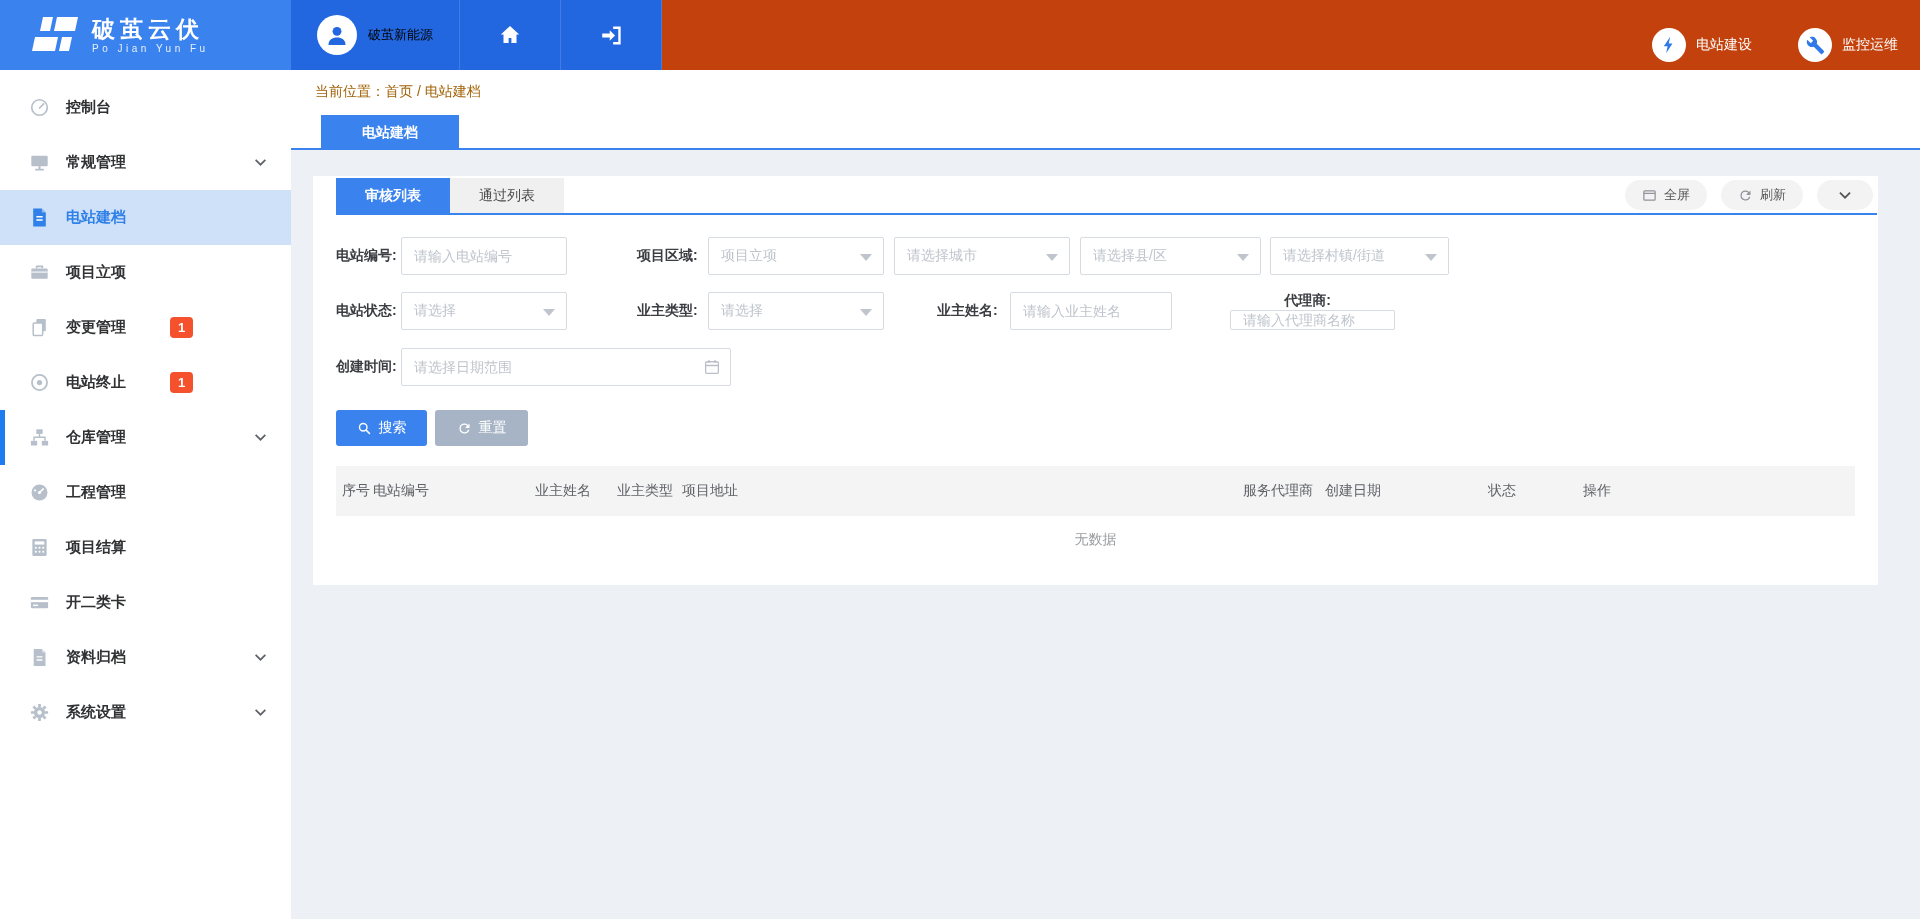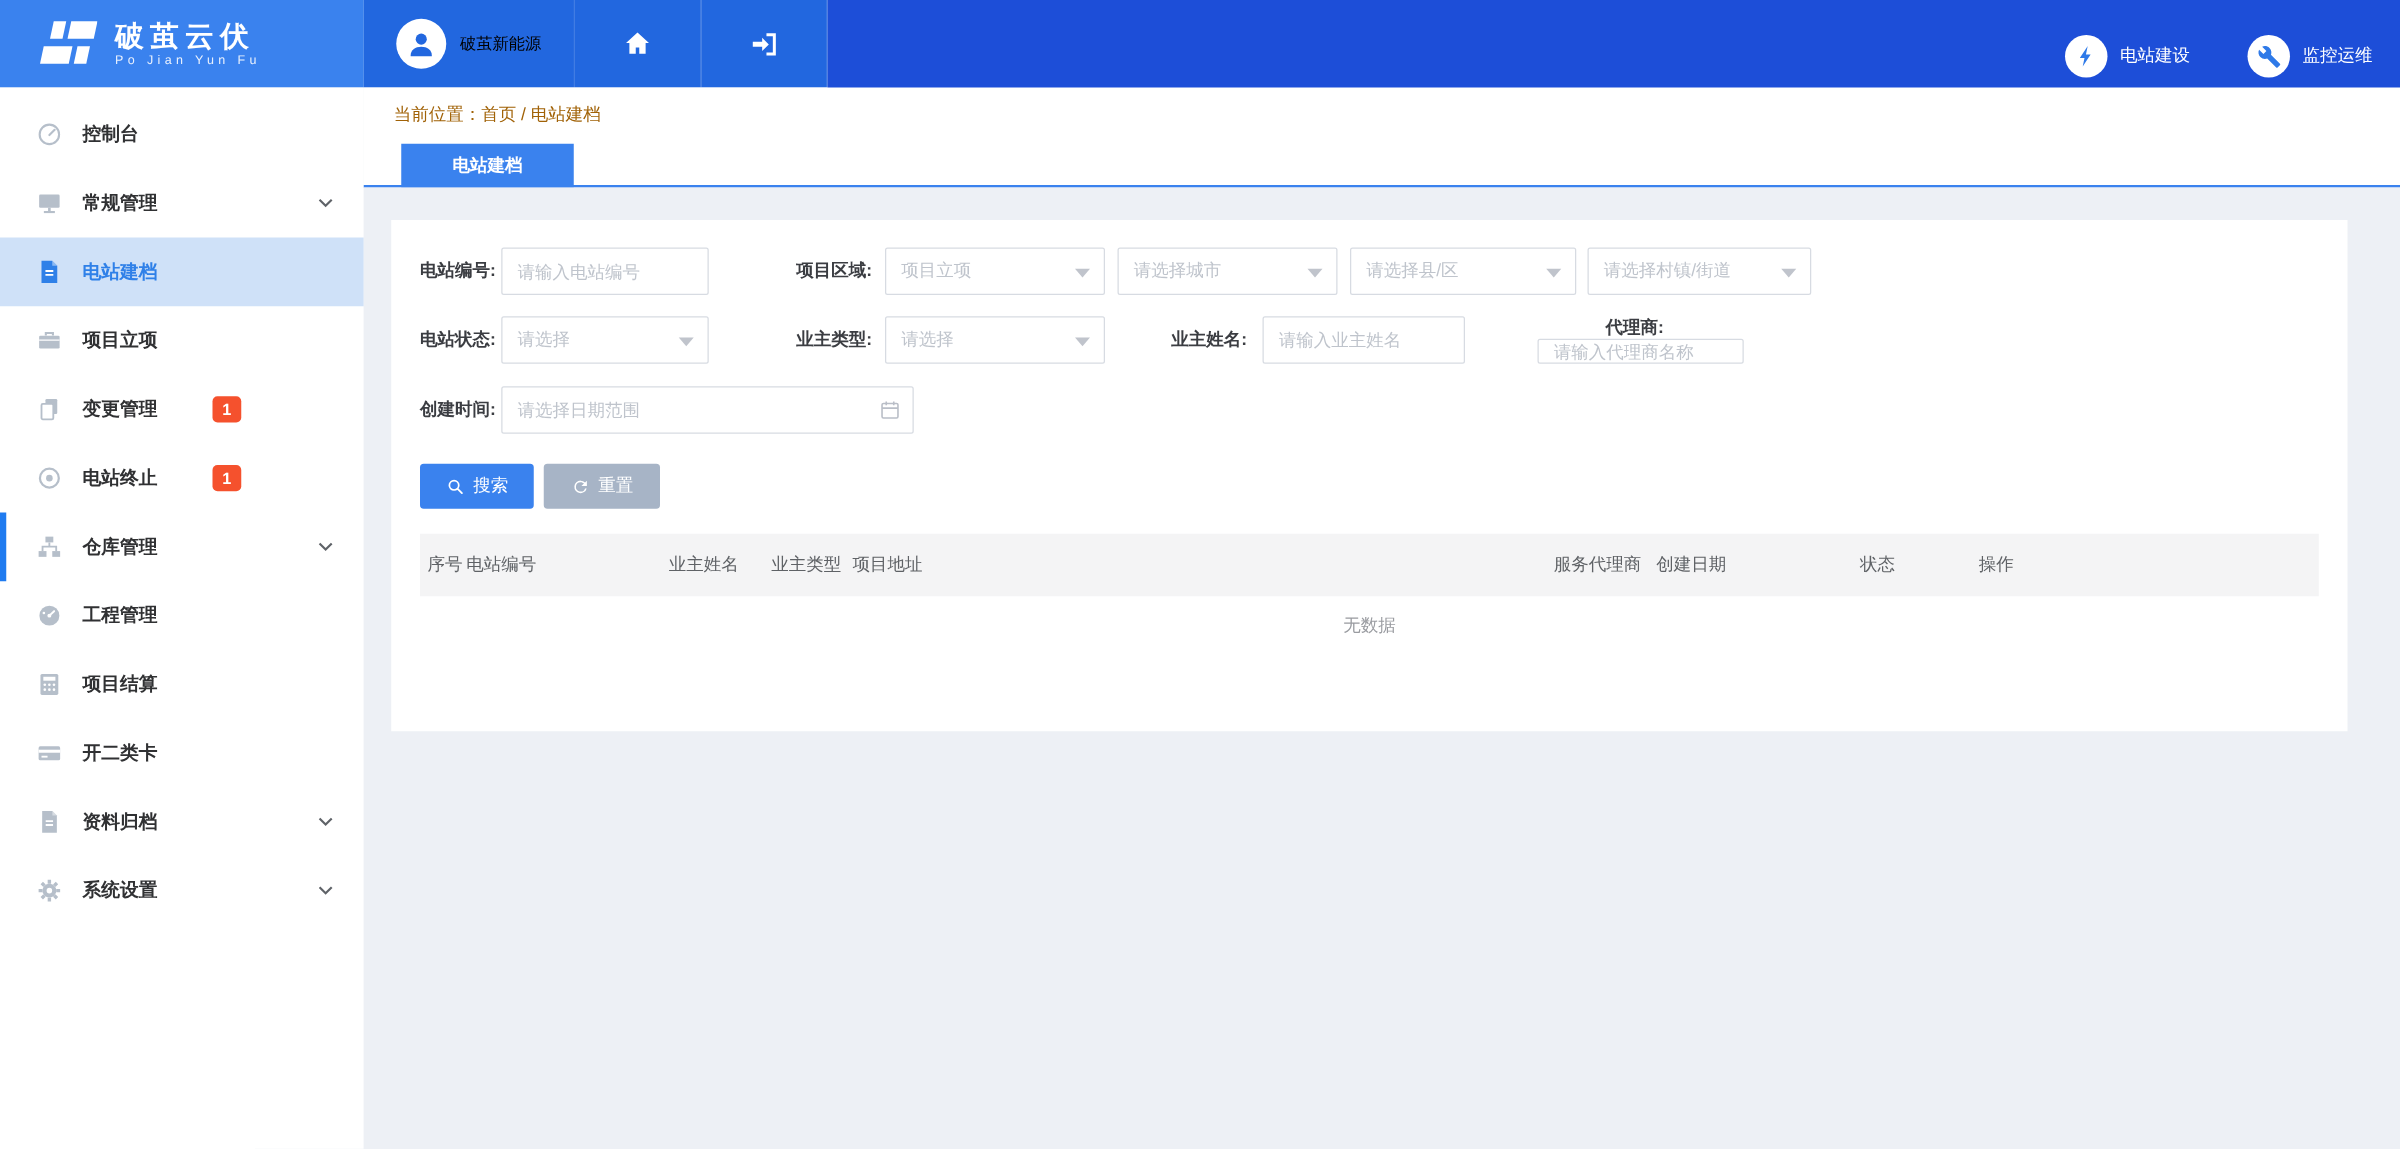--- a/index.html
+++ b/index.html
@@ -12,21 +12,21 @@
     padding-left:28px; gap:14px; }
   .logo-txt .t1 { color:#fff; font-size:23px; font-weight:bold; letter-spacing:5px; line-height:26px; }
   .logo-txt .t2 { color:#e8f0fd; font-size:10px; letter-spacing:3.5px; line-height:13px; }
   .hsec { height:70px; background:#2267df; display:flex; align-items:center; justify-content:center;
     border-right:1px solid rgba(255,255,255,.14); cursor:pointer; }
   .hsec.user { width:169px; gap:11px; }
   .hsec.sq { width:101px; }
   .avatar { width:40px; height:40px; border-radius:50%; background:#fff; display:flex;
     align-items:center; justify-content:center; overflow:hidden; }
   .company { color:#000000; font-size:13px; }
-  .hfill { flex:1; background:#1d4ed8; display:flex; align-items:center; justify-content:flex-end;
+  .hfill { flex:1; background:#c2410c; display:flex; align-items:center; justify-content:flex-end;
     gap:46px; padding-right:22px; }
   .hnav { display:flex; align-items:center; gap:10px; color:#fff; font-size:14px; cursor:pointer; }
   .circ { width:34px; height:34px; border-radius:50%; background:#fff; display:flex;
     align-items:center; justify-content:center; }
 
   
   .sidebar { position:absolute; top:70px; left:0; bottom:0; width:291px; background:#fff; padding-top:10px; }
   .sitem { position:relative; height:55px; display:flex; align-items:center; padding-left:28px;
     cursor:pointer; }
   .sitem .sicon { width:22px; height:22px; margin-right:16px; color:#b6bfca; display:flex;
@@ -322,20 +322,45 @@
   <div class="crumbbar">
     <div class="crumb">
       <span>当前位置：</span><span>首页 / 电站建档</span>
     </div>
     <div class="page-tab">电站建档</div>
   </div>
 
   <div class="content">
     <section class="panel">
 
+      <div class="tabsrow">
+        <div class="ptab active">审核列表</div>
+        <div class="ptab">通过列表</div>
+
+        <div class="tools">
+          <button class="pill">
+            <svg width="15" height="15" viewBox="0 0 24 24">
+              <rect x="3" y="4.5" width="18" height="15" rx="1.5" fill="none" stroke="#909399" stroke-width="2"></rect>
+              <path d="M3 8.6h18" stroke="#909399" stroke-width="2"></path>
+            </svg>
+            <span>全屏</span>
+          </button>
+          <button class="pill">
+            <svg width="15" height="15" viewBox="0 0 24 24">
+              <path fill="#909399" d="M17.65 6.35A7.95 7.95 0 0 0 12 4a8 8 0 1 0 7.73 10h-2.08A6 6 0 1 1 12 6c1.66 0 3.14.69 4.22 1.78L13 11h7V4l-2.35 2.35z"></path>
+            </svg>
+            <span>刷新</span>
+          </button>
+          <button class="pill sm">
+            <svg width="14" height="9" viewBox="0 0 12 8">
+              <path d="M1.5 1.5L6 6l4.5-4.5" fill="none" stroke="#555" stroke-width="1.6"></path>
+            </svg>
+          </button>
+        </div>
+      </div>
 
       <div class="filters">
 
         <div class="fg r1" style="left:0;">
           <span class="flabel">电站编号:</span>
           <input class="tin" style="width: 166px;" placeholder="请输入电站编号">
         </div>
         <div class="fg r1" style="left:301px;">
           <span class="flabel">项目区域:</span>
           <div class="sel" style="width:176px;margin-left:6px;">

